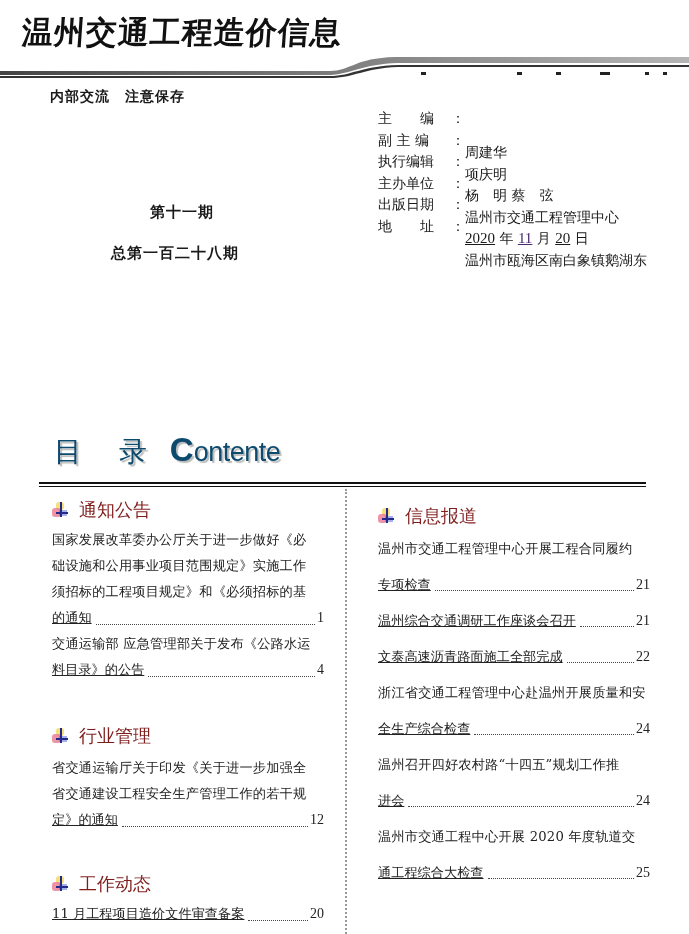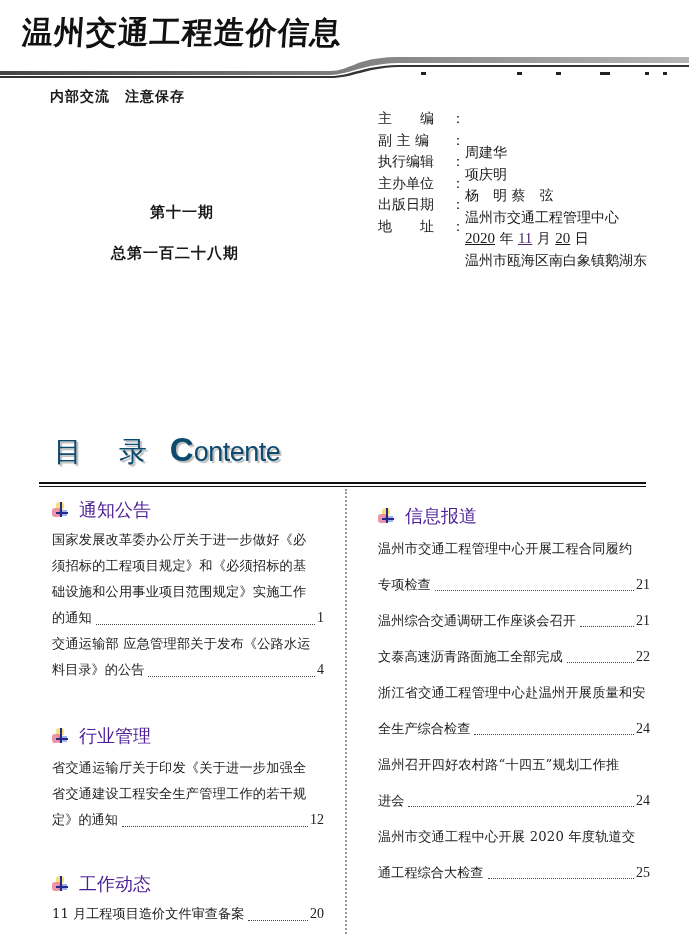--- a/index.html
+++ b/index.html
@@ -46,35 +46,35 @@
     }
     .contents-title .cn { letter-spacing: 14px; }
     .contents-title .en-big { font-family: "Liberation Sans", sans-serif; font-weight: bold; font-size: 33px; }
     .contents-title .en { font-family: "Liberation Sans", sans-serif; font-size: 27px; letter-spacing: -0.5px; }
 
     .rule-top { left: 39px; top: 482px; width: 607px; height: 2px; background: #111; }
     .rule-bot { left: 39px; top: 486px; width: 607px; height: 1px; background: #111; }
     .col-divider { left: 345px; top: 489px; width: 0; height: 445px; border-left: 2px dotted #999; }
 
     
-    .sec-head { display: flex; align-items: center; font-family: "DejaVu Sans", sans-serif; font-size: 18px; color: #4c1d95; }
+    .sec-head { display: flex; align-items: center; font-family: "DejaVu Sans", sans-serif; font-size: 18px; color: #7f1d1d; }
     .sec-icon { width: 18px; height: 18px; position: relative; margin-right: 9px; }
     .sec-icon .y { position: absolute; left: 4px; top: 1px; width: 8px; height: 8px; background: #f3d85a; border-radius: 3px; opacity: .8; }
     .sec-icon .r { position: absolute; left: 0px; top: 7px; width: 9px; height: 9px; background: #e8708a; border-radius: 3px; opacity: .75; }
     .sec-icon .v { position: absolute; left: 8px; top: 1px; width: 2px; height: 15px; background: #232a8c; }
     .sec-icon .h { position: absolute; left: 4px; top: 11px; width: 12px; height: 2px; background: #232a8c; }
     .sec-icon .b { position: absolute; left: 7px; top: 9px; width: 8px; height: 6px; background: #5a6fd8; opacity: .55; }
 
     
     .toc { font-family: "DejaVu Serif", serif; font-size: 13.2px; color: #222; }
     .toc-left { width: 272px; }
     .toc-right { width: 272px; }
     .entry-line { height: 26px; line-height: 26px; white-space: nowrap; overflow: hidden; letter-spacing: 0.2px; }
     .entry-last { display: flex; align-items: baseline; height: 26px; line-height: 26px; }
-    .entry-last .t { white-space: nowrap; }
+    .entry-last .t { white-space: nowrap; text-decoration: underline; }
     .entry-last .dots { flex: 1; border-bottom: 1px dotted #444; margin: 0 2px 6px 4px; height: 0; align-self: flex-end; }
     .entry-last .pg { font-family: "Liberation Serif", serif; font-size: 14px; white-space: nowrap; }
     .right .entry-line, .right .entry-last { height: 36px; line-height: 36px; }
     .right .entry-last .dots { margin-bottom: 12px; }
   </style>
 </head>
 <body>
 
 <div class="abs masthead-title">温州交通工程造价信息</div>
 
@@ -150,22 +150,22 @@
       <span class="r"></span>
       <span class="b"></span>
       <span class="v"></span>
       <span class="h"></span>
     </span>
   <span>通知公告</span>
 </div>
 <div class="abs toc toc-left" style="left:52px; top:527px;">
   <div>
     <div class="entry-line">国家发展改革委办公厅关于进一步做好《必</div>
+    <div class="entry-line">础设施和公用事业项目范围规定》实施工作</div>
     <div class="entry-line">须招标的工程项目规定》和《必须招标的基</div>
-    <div class="entry-line">础设施和公用事业项目范围规定》实施工作</div>
     <div class="entry-last">
         <span class="t">的通知</span>
         <span class="dots"></span>
         <span class="pg">1</span>
       </div>
   </div>
   <div>
     <div class="entry-line">交通运输部 应急管理部关于发布《公路水运</div>
     <div class="entry-last">
         <span class="t">料目录》的公告</span>

